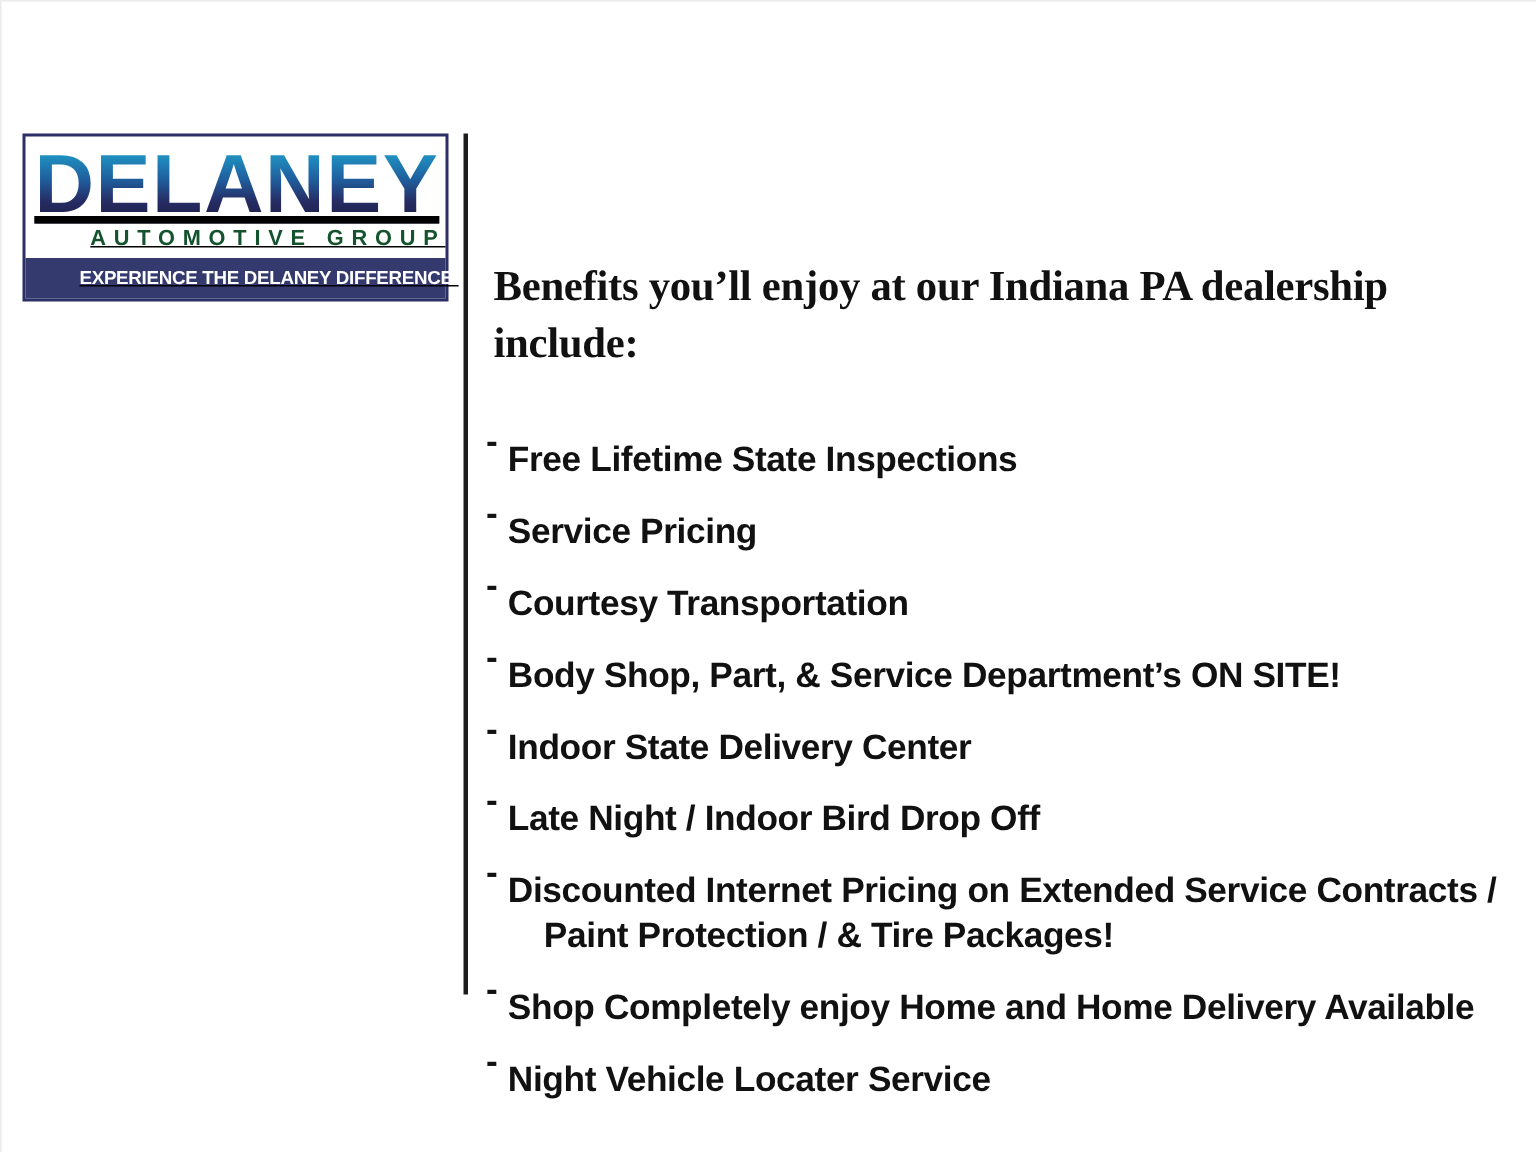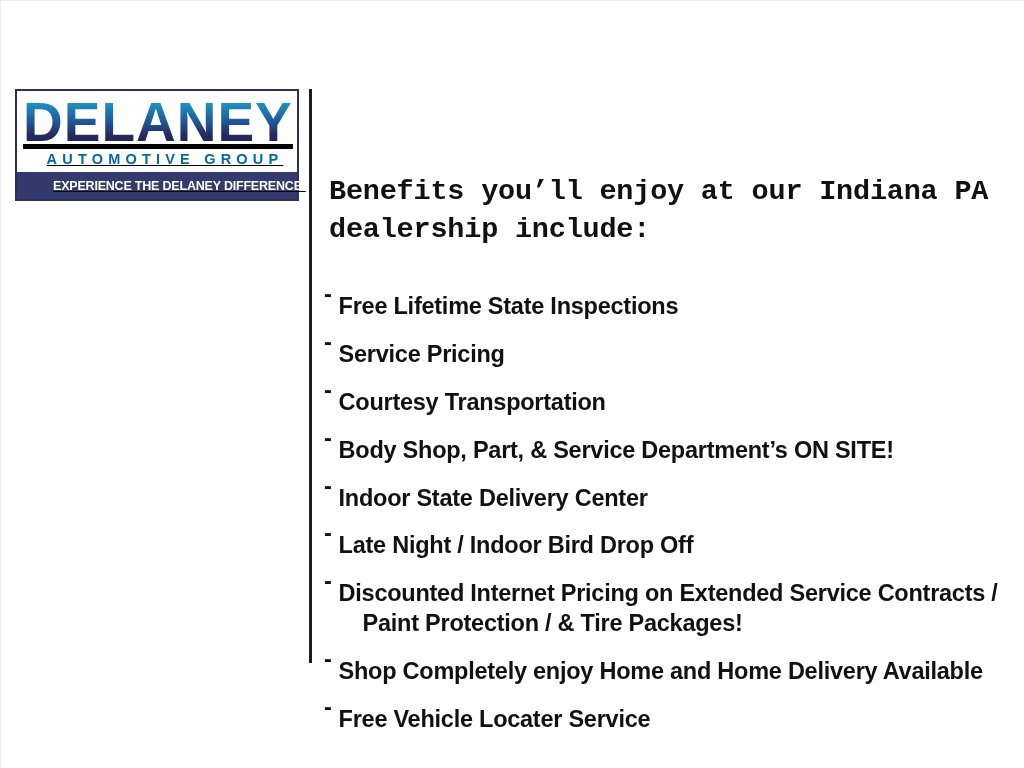--- a/index.html
+++ b/index.html
@@ -54,22 +54,22 @@
         #262b63 74%,
         #1b1d40 100%);
     -webkit-background-clip: text;
     background-clip: text;
     color: transparent;
     -webkit-text-fill-color: transparent;
     white-space: nowrap;
   }
 
   .logo-subtitle {
-    text-align: center;
-    color: #0369a1;
+    text-align: right;
+    color: #14532d;
     font-family: "Liberation Sans", sans-serif;
     font-weight: bold;
     font-size: 14.5px;
     letter-spacing: 5.2px;
     padding: 1px 0 5px 16px;
     white-space: nowrap;
   }
 
   .logo-tagline-bar {
     background: #343a6e;
@@ -112,21 +112,21 @@
   
   .content {
     position: absolute;
     left: 323px;
     top: 172px;
     width: 682px;
   }
 
   .heading {
     color: #111111;
-    font-family: Liberation Mono, monospace;
+    font-family: Liberation Serif, serif;
     font-weight: bold;
     font-size: 28.5px;
     line-height: 1.32;
     letter-spacing: -0.2px;
     margin: 0 0 0 5px;
     padding: 0;
   }
 
   .benefits-list {
     list-style: none;
@@ -213,18 +213,18 @@
         <li class="benefit-item">
           <span class="benefit-dash">-</span>
           <span class="benefit-text">Discounted Internet Pricing on Extended Service Contracts /<span class="cont-line">Paint Protection / &amp; Tire Packages!</span></span>
         </li>
         <li class="benefit-item">
           <span class="benefit-dash">-</span>
           <span class="benefit-text">Shop Completely enjoy Home and Home Delivery Available</span>
         </li>
         <li class="benefit-item">
           <span class="benefit-dash">-</span>
-          <span class="benefit-text">Free Vehicle Locater Service</span>
+          <span class="benefit-text">Night Vehicle Locater Service</span>
         </li>
       </ul>
   </div>
 
 </div>
 
 </body></html>

